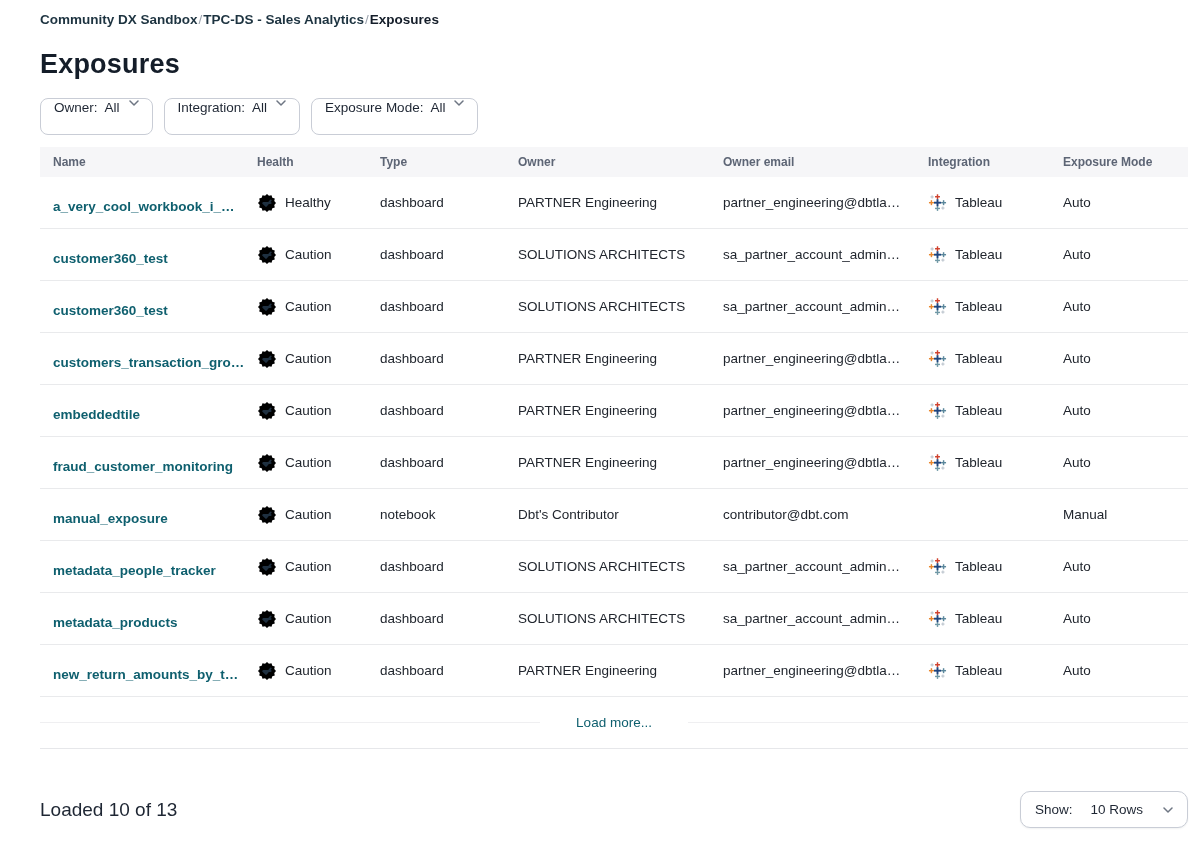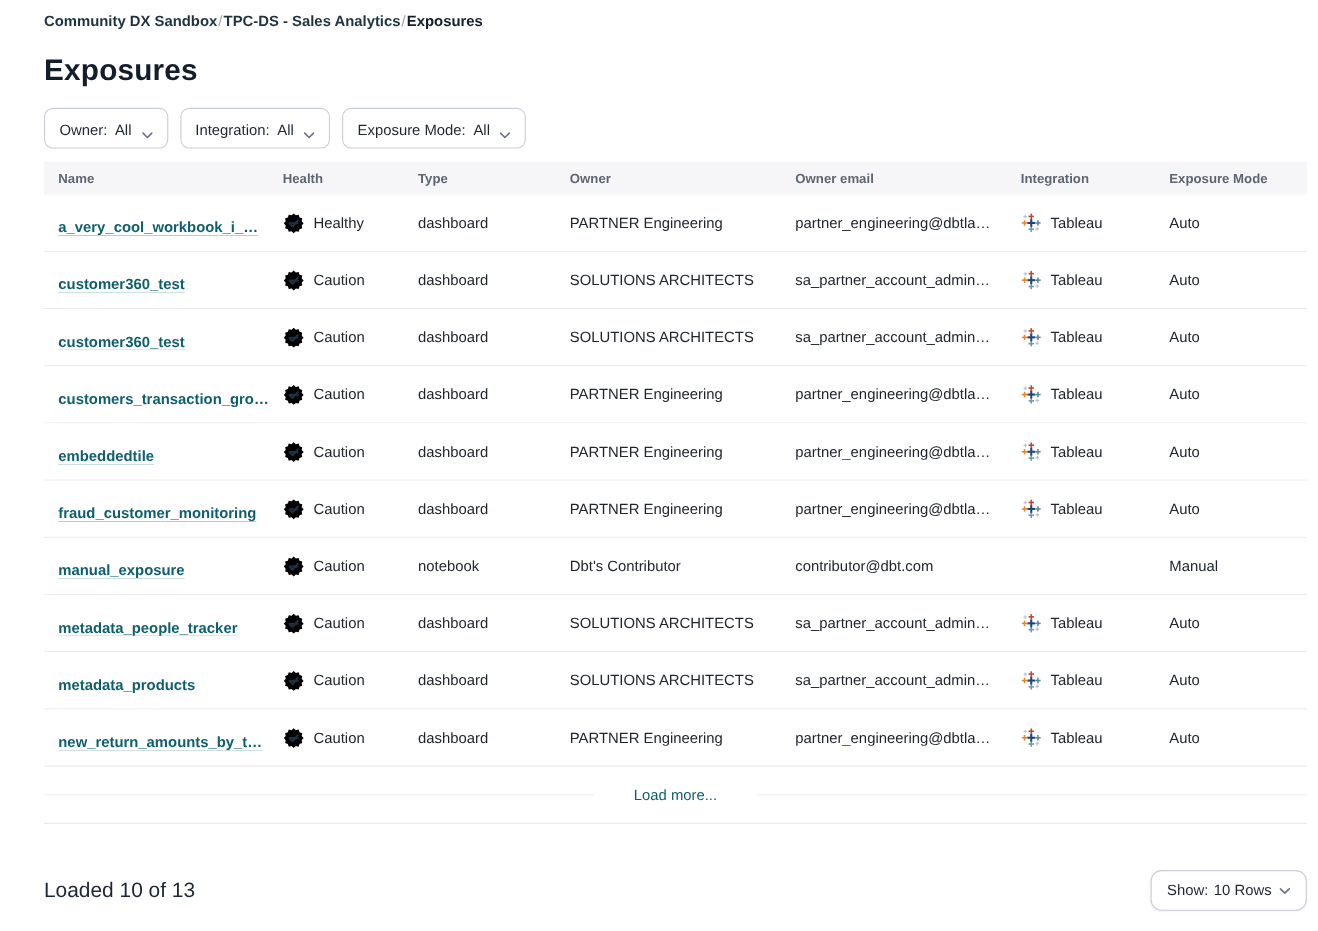--- a/index.html
+++ b/index.html
@@ -11,22 +11,22 @@
   .breadcrumb { padding-top:12px; font-size:13.5px; font-weight:700; color:#1d3340;
     display:flex; align-items:center; gap:1px; }
   .crumb-sep { color:#9aa1ac; font-weight:400; }
   .crumb-last { color:#141d29; }
 
   
   .page-title { margin-top:22px; font-size:27px; font-weight:700; color:#141d29; letter-spacing:0.2px; }
 
   
   .filters { margin-top:18px; display:flex; gap:11px; }
-  .filter-btn { display:flex; align-items:flex-end; gap:7px; border:1px solid #c9cdd6;
-    border-radius:8px; background:#fff; padding:8px 13px; height:37px; font-size:13.5px;
+  .filter-btn { display:flex; align-items:flex-start; gap:7px; border:1px solid #c9cdd6;
+    border-radius:8px; background:#fff; padding:1px 13px; height:37px; font-size:13.5px;
     color:#1e2633; cursor:pointer; }
   .filter-btn .flabel { font-weight:400; }
   .filter-btn .fvalue { font-weight:400; }
   .chev { display:inline-flex; margin-left:2px; }
 
   
   .table { margin-top:12px; }
   .thead { display:grid; grid-template-columns:204px 123px 138px 205px 205px 135px 1fr;
     background:#f6f6f8; height:30px; align-items:center; }
   .th { font-size:12px; font-weight:700; color:#5d6575; padding-left:13px;
@@ -44,21 +44,21 @@
   .tbl-icon { display:inline-flex; width:19px; height:19px; flex:0 0 auto; }
 
   
   .load-more-row { height:52px; display:flex; align-items:center; border-bottom:1px solid #e6e7ea;gap:18px; }
   .lm-line { flex:1; height:1px; background:#efeff1; }
   .load-more { color:#0e5f6e; font-size:13.5px; padding:0 18px; cursor:pointer; }
 
   
   .footer { margin-top:42px; display:flex; align-items:center; justify-content:space-between; }
   .loaded-text { font-size:19px; color:#1e2633; }
-  .show-btn { display:flex; align-items:center; gap:5px; border:1px solid #c9cdd6;
+  .show-btn { display:flex; align-items:center; gap:18px; border:1px solid #c9cdd6;
     border-radius:10px; background:#fff; padding:0 14px; height:37px; font-size:13.5px;
     color:#1e2633; cursor:pointer; box-shadow:0 1px 2px rgba(20,28,40,0.06); }
 </style>
 </head>
 <body>
 
 <svg width="0" height="0" style="position:absolute">
   <defs>
     <g id="seal-shape">
       <polygon stroke-width="2" stroke-linejoin="round" points="19,10 17.25,11.94 17.79,14.5 15.3,15.3 14.5,17.79 11.94,17.25 10,19 8.06,17.25 5.5,17.79 4.7,15.3 2.21,14.5 2.75,11.94 1,10 2.75,8.06 2.21,5.5 4.7,4.7 5.5,2.21 8.06,2.75 10,1 11.94,2.75 14.5,2.21 15.3,4.7 17.79,5.5 17.25,8.06"></polygon>

